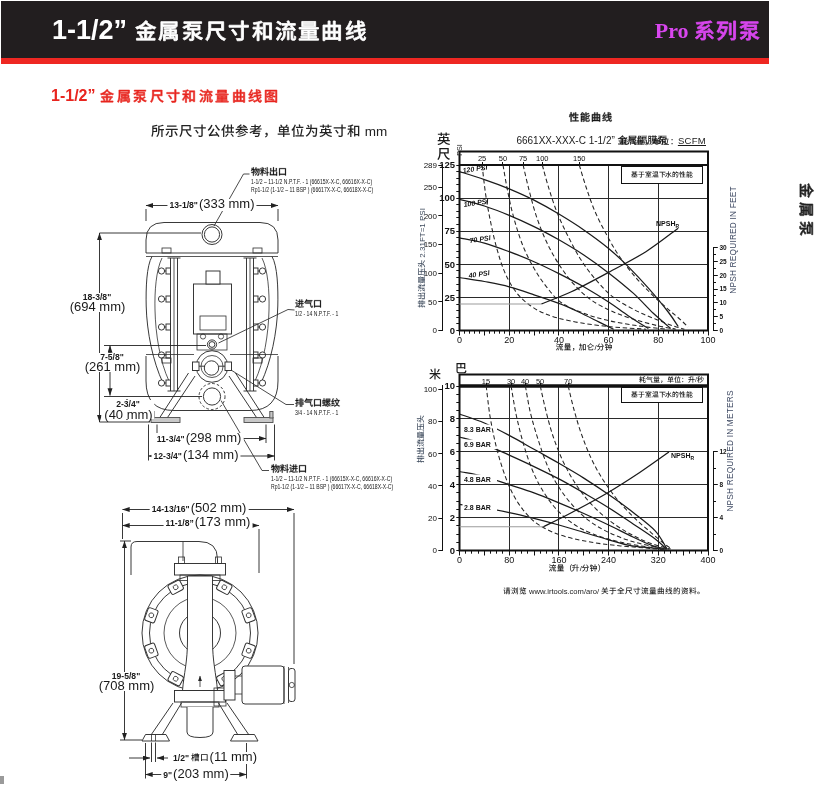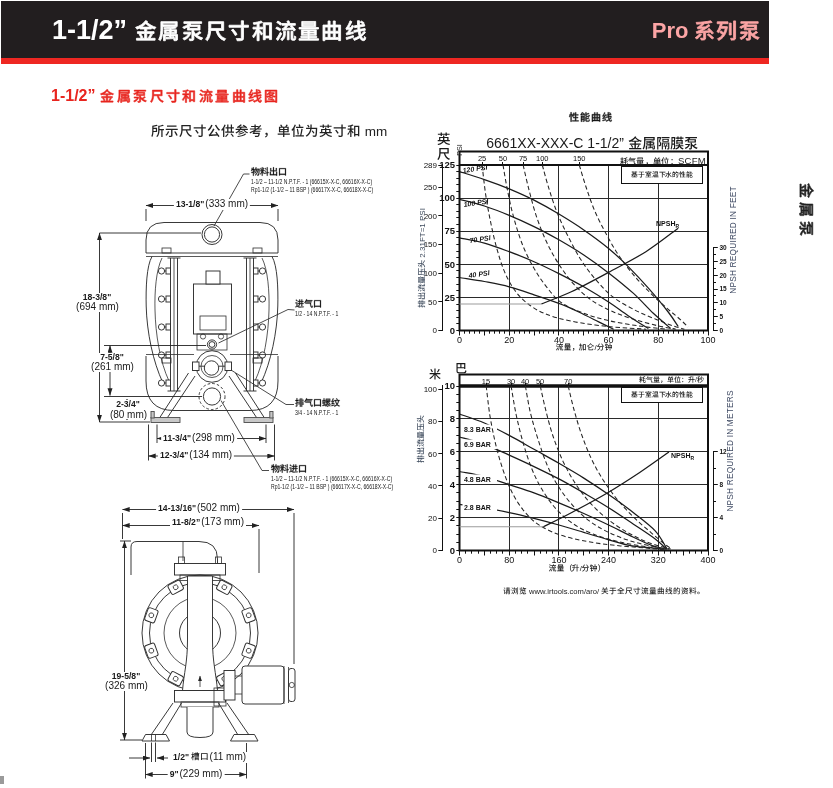--- a/index.html
+++ b/index.html
@@ -9,21 +9,21 @@
   svg.g{height:1em;width:1em;vertical-align:-0.12em;fill:currentColor;overflow:visible;}
   .cb svg.g path{stroke:currentColor;stroke-width:40px;stroke-linejoin:round;}
   .cbx svg.g path{stroke:currentColor;stroke-width:26px;stroke-linejoin:round;}
 
   
   .topbar{position:absolute;left:1px;top:1px;width:768px;height:57px;background:#221e1f;}
   .topbar .tl{position:absolute;left:51px;top:0;height:57px;line-height:59px;color:#fff;white-space:nowrap;}
   .topbar .tl .num{font-size:27px;font-weight:bold;letter-spacing:0px;}
   .topbar .tl .cn{font-size:21.5px;margin-left:8px;}
   .topbar .tl .cn svg.g{margin-right:1.8px;}
-  .topbar .tr{position:absolute;right:8px;top:0;height:39px;line-height:60px;color:#fca5a5;white-space:nowrap;}
+  .topbar .tr{position:absolute;right:8px;top:0;height:39px;line-height:60px;color:#d946ef;white-space:nowrap;font-family:Liberation Serif, serif;}
   .topbar .tr .br{font-size:22px;font-weight:bold;}
   .topbar .tr .cn{font-size:21px;margin-left:5px;}
   .topbar .tr .cn svg.g{margin-right:1.5px;}
   .redbar{position:absolute;left:1px;top:58px;width:768px;height:6px;background:#ee2722;}
 
   .sec-title{position:absolute;left:51px;top:87px;color:#e8251f;white-space:nowrap;font-size:16px;line-height:17px;}
   .sec-title .num{font-size:16px;font-weight:bold;}
   .sec-title .cn{font-size:14px;margin-left:5px;}
   .sec-title .cn svg.g{margin-right:2.4px;}
 
@@ -31,21 +31,21 @@
   .note svg.g{margin-right:0.5px;}
 
   .side-tab{position:absolute;left:779px;top:183px;width:55px;height:55px;transform:rotate(90deg);
             transform-origin:27.5px 27.5px;font-size:15px;color:#222;white-space:nowrap;line-height:55px;text-align:center;}
   .side-tab svg.g{margin-right:4px;}
 
   
   .dim{position:absolute;background:#fff;white-space:nowrap;padding:0 2px;transform:translateX(-50%);
        text-align:center;color:#191919;font-size:8.6px;line-height:9.5px;}
   .dim .dm{font-size:8.6px;font-weight:bold;}
-  .dim .ds{font-size:10px;margin-left:1px;}
+  .dim .ds{font-size:13px;margin-left:1px;}
   .dim.two{line-height:9.5px;}
   .dim.two .dm,.dim.two .ds{display:block;}
   .dim svg.g{margin-right:0;}
 
   
   .co{position:absolute;color:#161616;white-space:nowrap;}
   .co .t{font-size:9px;letter-spacing:0px;}
   .co .l{font-size:6.8px;transform:scaleX(0.75);transform-origin:0 0;line-height:8.2px;letter-spacing:0px;}
   .co .l1{margin-top:1.5px;}
 
@@ -66,23 +66,23 @@
   svg.chart .cv-dashed{fill:none;stroke:#242424;stroke-width:1.05;stroke-dasharray:4.4 2.7;}
   svg.chart .cv-grey{fill:none;stroke:#9b9b9b;stroke-width:1.1;}
   svg.chart .cl{font-size:7px;font-weight:bold;}
   svg.chart .cl.it{font-style:italic;}
 
   
   .ov{position:absolute;color:#1a1a1a;white-space:nowrap;}
   .ctr{transform:translateX(-50%);}
   #c1-title{left:591px;top:111.5px;font-size:10px;font-weight:bold;}
   #c1-title svg.g{margin-right:1px;}
-  #c1-sub{left:592px;top:135px;font-size:14px;}
+  #c1-sub{left:592px;top:135px;font-size:10px;}
   #c1-band-label,#c2-band-label{left:auto;}
-  #c1-band-label{right:127px;top:156px;font-size:9.5px;line-height:10.5px;text-decoration:underline;}
+  #c1-band-label{right:127px;top:136px;font-size:9.5px;line-height:10.5px;text-decoration:underline;}
   #c2-band-label{right:129px;top:374.8px;font-size:8px;line-height:8.8px;}
   #c2-band-label .band-cn{font-size:7px;}
   .band-cn{font-size:8.3px;}
   .band-un{font-size:9.5px;letter-spacing:0.3px;}
   .legend{border:1.3px solid #111;background:#fff;text-align:center;font-size:6.8px;color:#111;}
   #c1-legend{left:621px;top:166px;width:82px;height:18px;line-height:16px;}
   #c2-legend{left:621px;top:387px;width:82px;height:16px;line-height:14px;}
   #c1-xlabel{left:584px;top:343px;font-size:7.8px;}
   #c2-xlabel{left:577px;top:564px;font-size:7.8px;}
   .vlab{transform:translate(-50%,-50%) rotate(-90deg);}
@@ -533,40 +533,40 @@
   <div class="dim two" id="d-fh" style="left:97px;top:292.5px;">
       <span class="dm">18-3/8"</span>
       <span class="ds">(694 mm)</span>
     </div>
   <div class="dim two" id="d-f758" style="left:112px;top:352.5px;">
       <span class="dm">7-5/8"</span>
       <span class="ds">(261 mm)</span>
     </div>
   <div class="dim two" id="d-f234" style="left:128px;top:400px;">
       <span class="dm">2-3/4"</span>
-      <span class="ds">(80 mm)</span>
+      <span class="ds">(40 mm)</span>
     </div>
   <div class="dim" id="d-f1134" style="left:199px;top:433px;"><span class="dm">11-3/4"</span><span class="ds">(298 mm)</span></div>
   <div class="dim" id="d-f1234" style="left:196px;top:450px;"><span class="dm">12-3/4"</span><span class="ds">(134 mm)</span></div>
   <div class="dim" id="d-sw1" style="left:199px;top:502.5px;"><span class="dm">14-13/16"</span><span class="ds">(502 mm)</span></div>
-  <div class="dim" id="d-sw2" style="left:208px;top:516.5px;"><span class="dm">11-8/2”</span><span class="ds">(173 mm)</span></div>
+  <div class="dim" id="d-sw2" style="left:208px;top:516.5px;"><span class="dm">11-1/8”</span><span class="ds">(173 mm)</span></div>
   <div class="dim two" id="d-sh" style="left:126px;top:671.5px;">
       <span class="dm">19-5/8"</span>
-      <span class="ds">(326 mm)</span>
+      <span class="ds">(708 mm)</span>
     </div>
   <div class="dim" id="d-slot" style="left:171px;top:752px;transform:none;"><span class="dm">1/2" <svg class="g" viewBox="0 -880 1000 1000">
           <g transform="scale(1,-1)">
             <path d="M473 446H552V383H473ZM622 446H702V383H622ZM772 446H856V383H772ZM473 571H552V508H473ZM622 571H702V508H622ZM772 571H856V508H772ZM701 844V764H624V844H541V764H361V689H541V636H396V317H936V636H784V689H965V764H784V844ZM624 636V689H701V636ZM524 79H804V16H524ZM524 145V206H804V145ZM435 278V-87H524V-55H804V-84H897V278ZM175 844V631H49V543H167C140 414 84 266 26 184C41 162 62 125 71 100C110 158 146 245 175 339V-83H261V370C287 322 314 267 327 235L375 303C359 330 287 440 261 478V543H365V631H261V844Z"></path>
           </g>
         </svg><svg class="g" viewBox="0 -880 1000 1000">
           <g transform="scale(1,-1)">
             <path d="M118 743V-62H216V22H782V-58H885V743ZM216 119V647H782V119Z"></path>
           </g>
         </svg></span><span class="ds">(11 mm)</span></div>
-  <div class="dim" id="d-s9" style="left:196px;top:769px;"><span class="dm">9"</span><span class="ds">(229 mm)</span></div>
+  <div class="dim" id="d-s9" style="left:196px;top:769px;"><span class="dm">9"</span><span class="ds">(203 mm)</span></div>
 
   <div class="co" id="co-outlet" style="left:250.5px;top:166.5px;">
     <div class="t cbx"><svg class="g" viewBox="0 -880 1000 1000">
           <g transform="scale(1,-1)">
             <path d="M526 844C494 694 436 551 354 462C375 449 411 422 427 408C469 458 506 522 537 594H608C561 439 478 279 374 198C400 185 430 162 448 144C555 239 643 425 688 594H755C703 349 599 109 435 -8C462 -22 495 -46 513 -64C677 68 785 334 836 594H864C847 212 825 68 797 33C785 20 775 16 759 16C740 16 703 16 661 20C676 -6 685 -45 687 -73C731 -75 774 -76 801 -71C833 -66 854 -57 875 -26C915 23 935 183 956 636C957 649 957 682 957 682H571C587 729 601 778 612 828ZM88 787C77 666 59 540 24 457C43 447 78 426 93 414C109 453 123 501 134 554H215V343C146 323 82 306 32 293L56 202L215 251V-84H303V278L421 315L409 399L303 368V554H397V644H303V844H215V644H151C158 687 163 730 168 774Z"></path>
           </g>
         </svg><svg class="g" viewBox="0 -880 1000 1000">
           <g transform="scale(1,-1)">
             <path d="M47 765C71 693 93 599 97 537L170 556C163 618 142 711 114 782ZM372 787C360 717 333 617 311 555L372 537C397 595 428 690 454 767ZM510 716C567 680 636 625 668 587L717 658C684 696 614 747 557 780ZM461 464C520 430 593 378 628 341L675 417C639 453 565 500 506 531ZM43 509V421H172C139 318 81 198 26 131C41 106 63 64 72 36C119 101 165 204 200 307V-82H288V304C322 250 360 186 376 150L437 224C415 254 318 378 288 409V421H445V509H288V840H200V509ZM443 212 458 124 756 178V-83H846V194L971 217L957 305L846 285V844H756V269Z"></path>
           </g>

